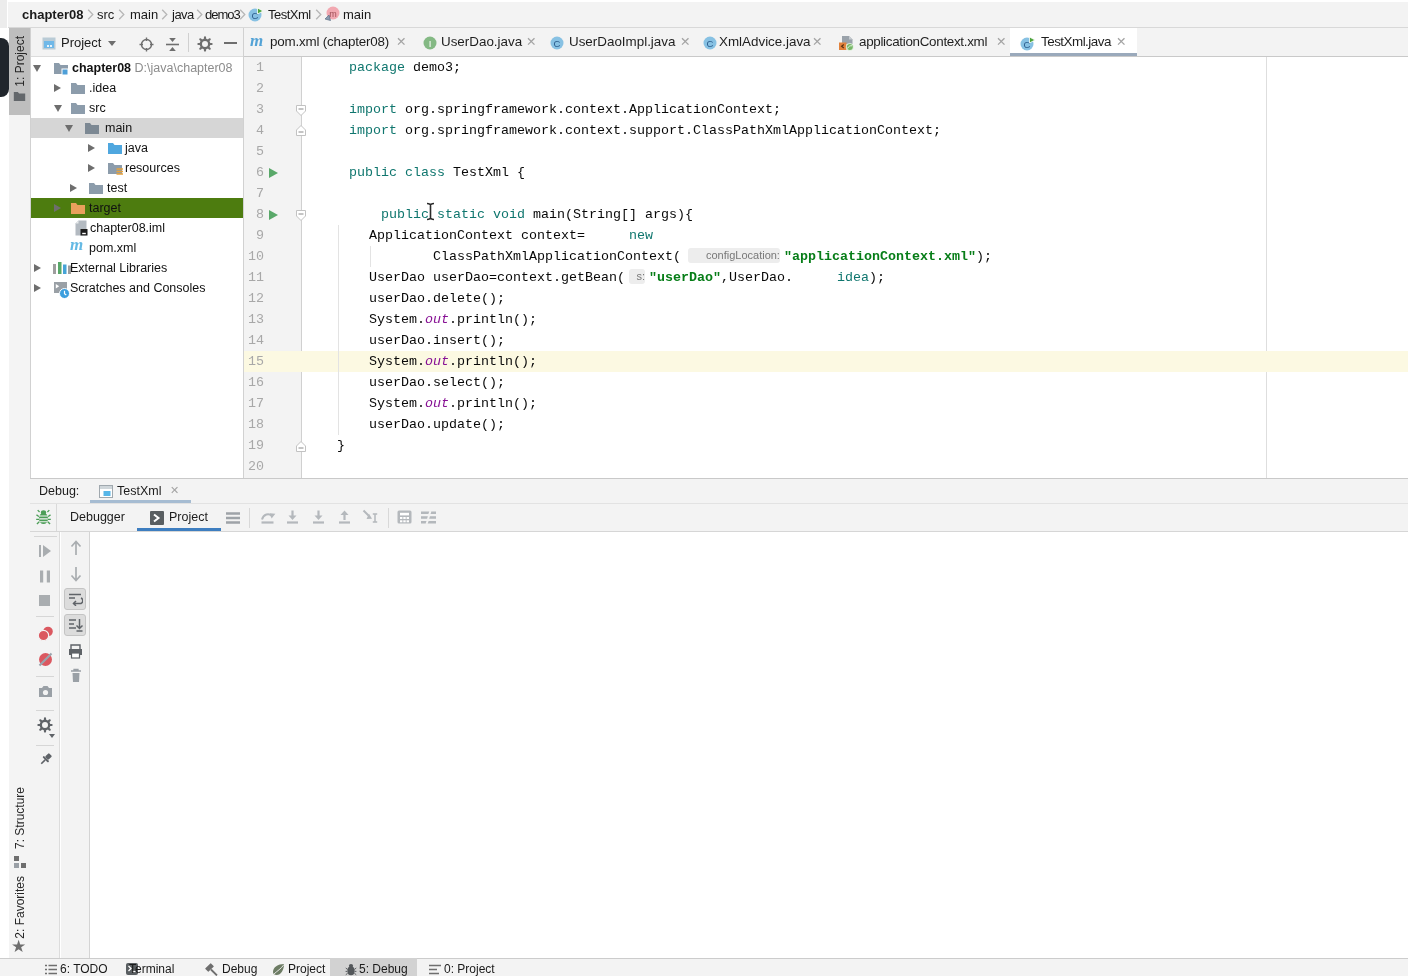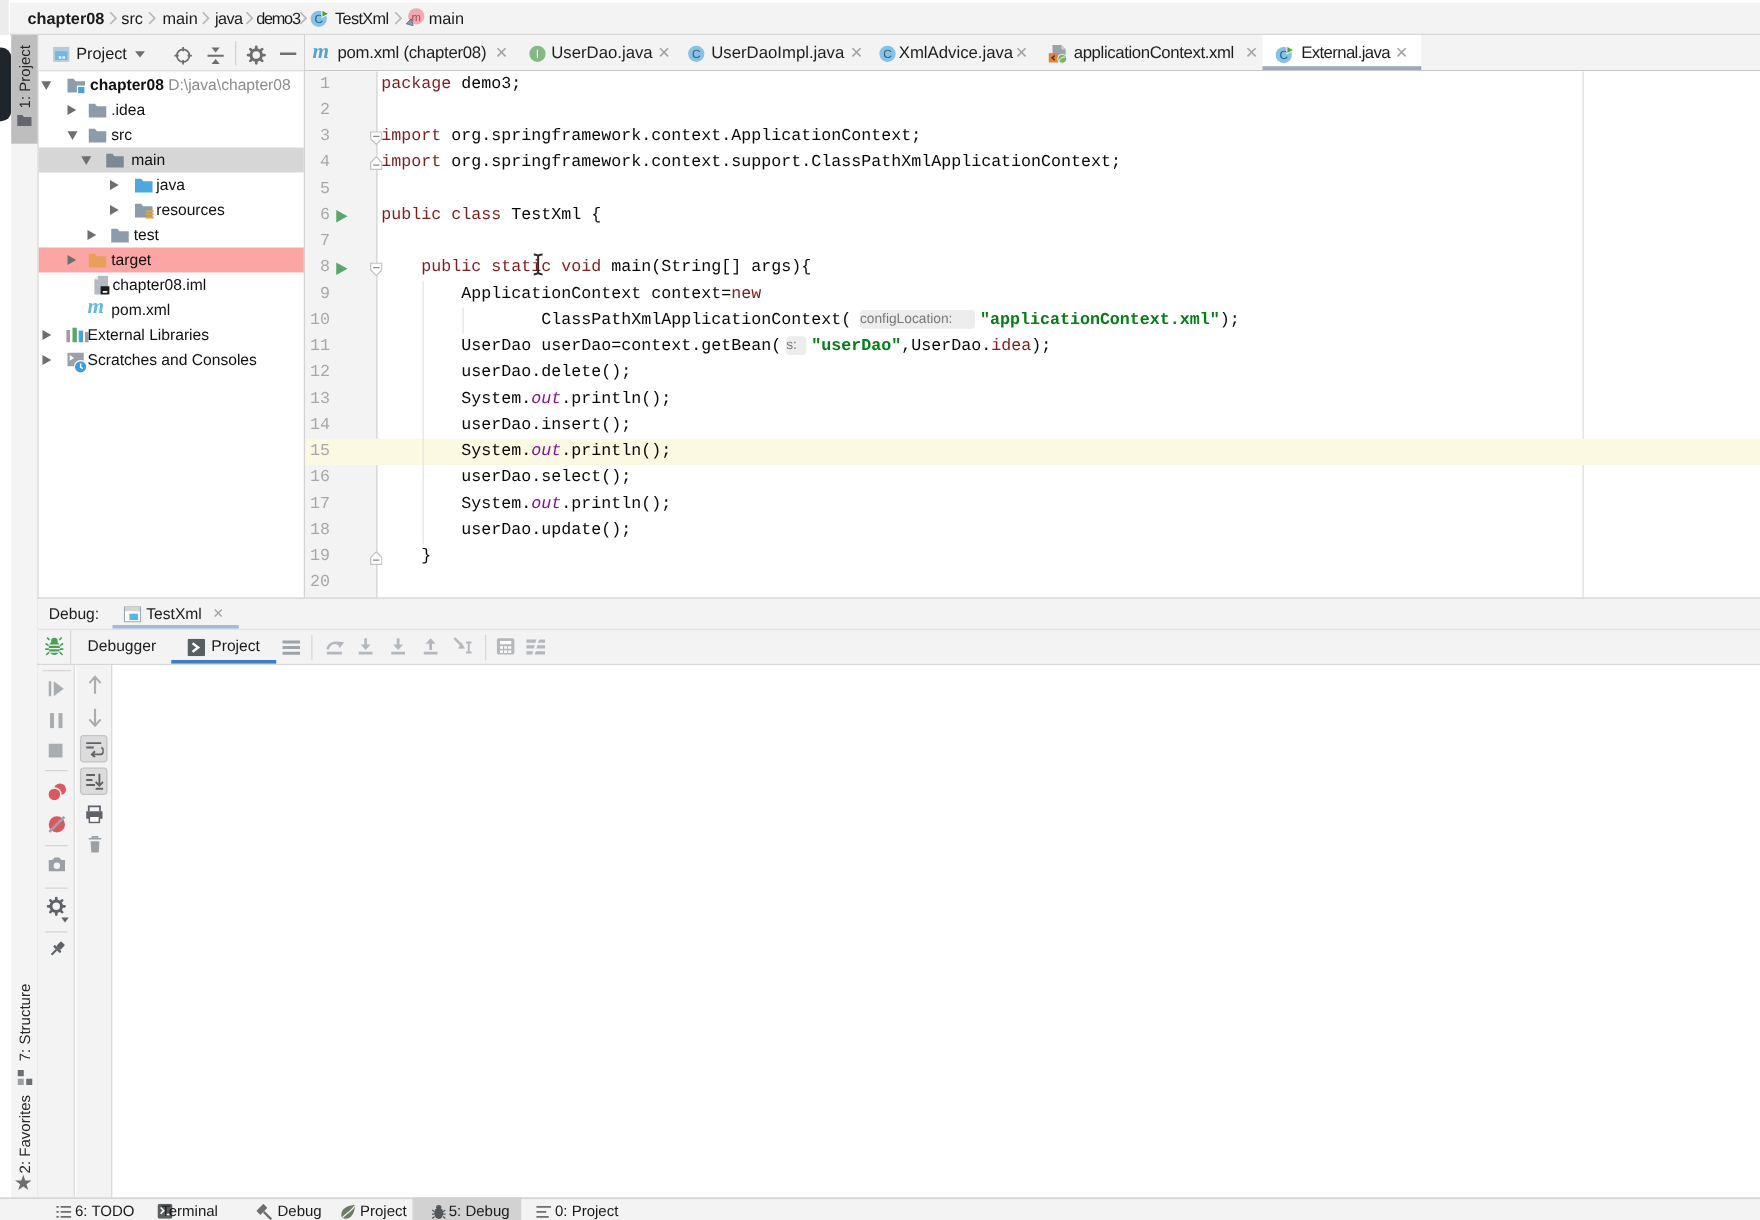--- a/index.html
+++ b/index.html
@@ -2,26 +2,26 @@
 <html><head>
 <meta charset="utf-8">
 <style>
   * { margin:0; padding:0; box-sizing:border-box; }
   html,body { width:1408px; height:976px; overflow:hidden; background:#fff;
     font-family:"Liberation Sans", sans-serif; }
   .abs { position:absolute; }
   #stage { position:relative; width:1408px; height:976px; }
   .ui { font-size:12.5px; color:#1c1c1c; }
   pre, .mono { font-family:"Liberation Mono", monospace; }
-  .kw { color:#7f1d1d; }
+  .kw { color:#0f766e;margin-left:44px; }
   .str { color:#067D17; font-weight:bold; }
   .fld { color:#871094; font-style:italic; }
   .hint { display:inline-block; background:#EDEDED; border-radius:3px;
     font-family:"Liberation Sans",sans-serif; font-size:11px; color:#787878;
-    height:15px; line-height:15px; vertical-align:1px; text-align:left; }
+    height:15px; line-height:15px; vertical-align:1px; text-align:right; }
   .treerow { position:absolute; left:0; width:212px; height:20px;padding-left:32px; }
   .treerow .lbl { position:absolute; top:3px; font-size:12.5px; color:#111; white-space:pre; }
   .arrow-r { position:absolute; width:0; height:0; border-left:7px solid #6e6e6e;
     border-top:4.5px solid transparent; border-bottom:4.5px solid transparent; top:6px; }
   .arrow-d { position:absolute; width:0; height:0; border-top:7px solid #6e6e6e;
     border-left:4.5px solid transparent; border-right:4.5px solid transparent; top:7px; }
   .ticon { position:absolute; top:3px; }
   .x { color:#a3a3a3; font-size:12.5px; }
   .vlabel { position:absolute; writing-mode:vertical-rl; transform:rotate(180deg);
     font-size:12px; color:#262626; white-space:nowrap; }
@@ -163,21 +163,21 @@
       </svg>
       <span class="lbl" style="left:94px;">resources</span>
     </div>
     <div class="treerow" style="top:120px;">
       <span class="arrow-r" style="left:39px;"></span>
       <svg class="ticon" style="left:57px;" width="16" height="14" viewBox="0 0 16 14">
           <path d="M1 2 h5 l1.5 2 H15 v9 H1 Z" fill="#8c9cab"></path>
         </svg>
       <span class="lbl" style="left:76px;">test</span>
     </div>
-    <div class="treerow" style="top:140px;background:#fca5a5;">
+    <div class="treerow" style="top:140px;background:#4d7c0f;">
       <span class="arrow-r" style="left:23px;"></span>
       <svg class="ticon" style="left:39px;" width="16" height="14" viewBox="0 0 16 14">
           <path d="M1 2 h5 l1.5 2 H15 v9 H1 Z" fill="#e8a05c"></path>
         </svg>
       <span class="lbl" style="left:58px;">target</span>
     </div>
     <div class="treerow" style="top:160px;">
       <svg class="ticon" style="left:42px;top:2px;" width="15" height="16" viewBox="0 0 15 16">
         <path d="M5.5 0.5 H13.5 V15.5 H2.5 V3.5 Z" fill="#b3bac1"></path>
         <path d="M5.5 0.5 V3.5 H2.5 Z" fill="#e8eaec"></path>
@@ -247,21 +247,21 @@
     </svg>
     <span class="abs" style="left:615px;top:6px;letter-spacing:-0.3px;">applicationContext.xml</span>
     <span class="abs x" style="left:752px;top:6px;">✕</span>
     <div class="abs" style="left:766px;top:0;width:127px;height:25px;background:#fff;"></div>
     <div class="abs" style="left:766px;top:25px;width:127px;height:3px;background:#9aa9bb;"></div>
     <svg class="abs" style="left:776px;top:8px;" width="16" height="15" viewBox="0 0 16 15">
       <circle cx="7" cy="8" r="6.5" fill="#87c1e3"></circle>
       <text x="7" y="11.5" font-size="9.5" fill="#2a5b8a" text-anchor="middle" font-family="Liberation Sans">C</text>
       <path d="M9.5 1 L15 4 L9.5 7 Z" fill="#4da33c" stroke="#fff" stroke-width="0.8"></path>
     </svg>
-    <span class="abs" style="left:797px;top:6px;letter-spacing:-0.5px;">External.java</span>
+    <span class="abs" style="left:797px;top:6px;letter-spacing:-0.5px;">TestXml.java</span>
     <span class="abs x" style="left:872px;top:6px;">✕</span>
   </div>
 
   <div class="abs" id="editor" style="left:244px;top:57px;width:1164px;height:421px;background:#fff;overflow:hidden;">
     <div class="abs" style="left:0;top:0;width:57px;height:421px;background:#f3f3f3;"></div>
     <div class="abs" style="left:57px;top:0;width:1px;height:421px;background:#d0d0d0;"></div>
     <div class="abs" style="left:1022px;top:0;width:1px;height:421px;background:#dedede;"></div>
     <div class="abs" style="left:0;top:294px;width:1164px;height:21px;background:#fcf9e2;"></div>
     <div class="abs" style="left:94px;top:168px;width:1px;height:210px;background:#e3e3e3;"></div>
     <div class="abs" style="left:126px;top:189px;width:1px;height:21px;background:#e3e3e3;"></div>

